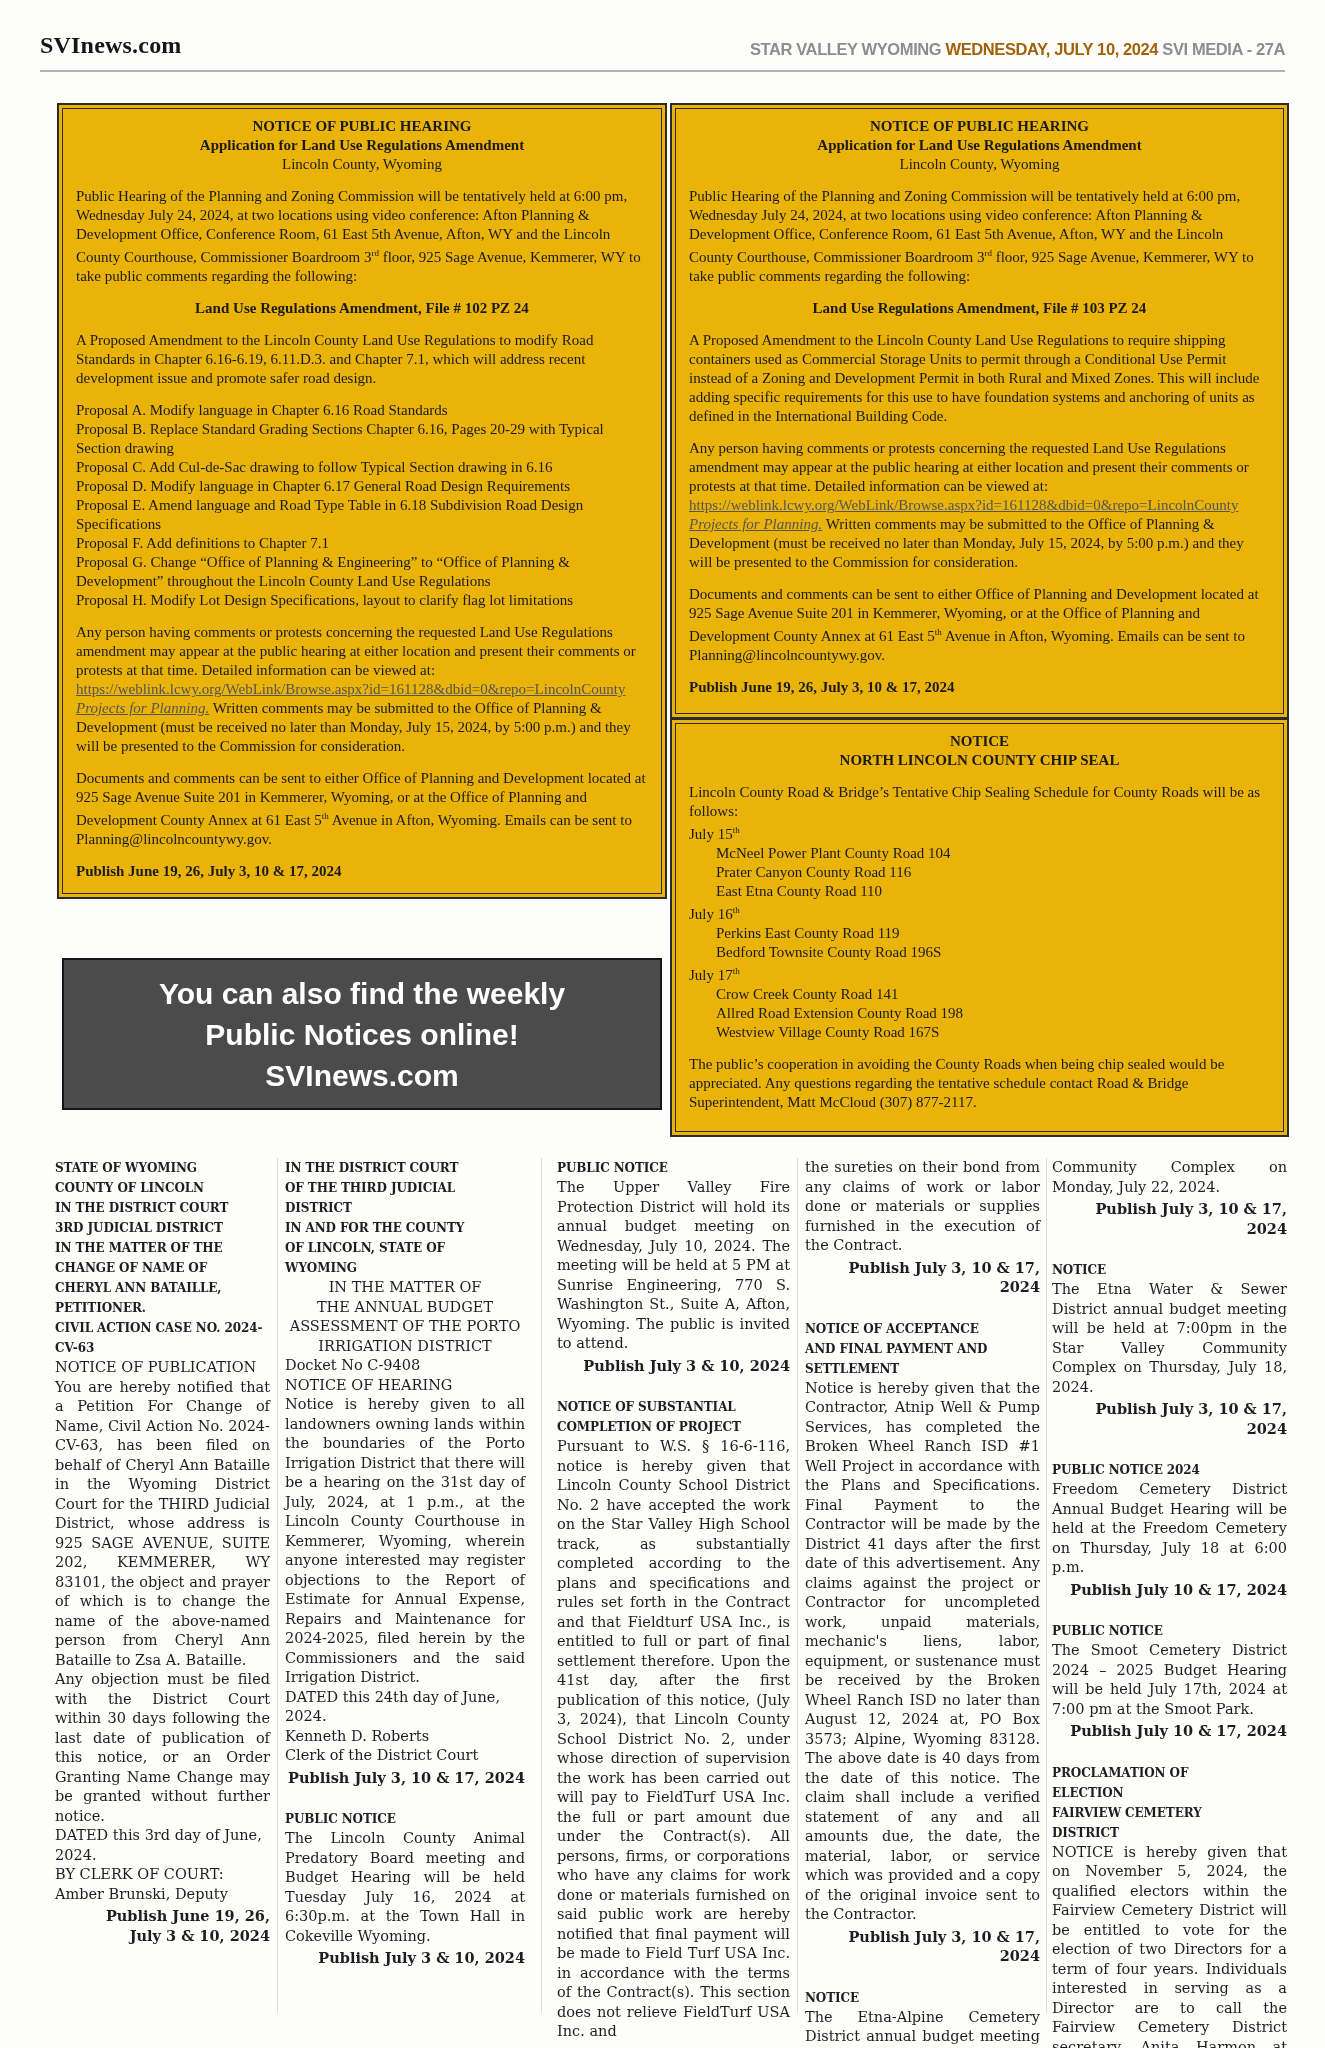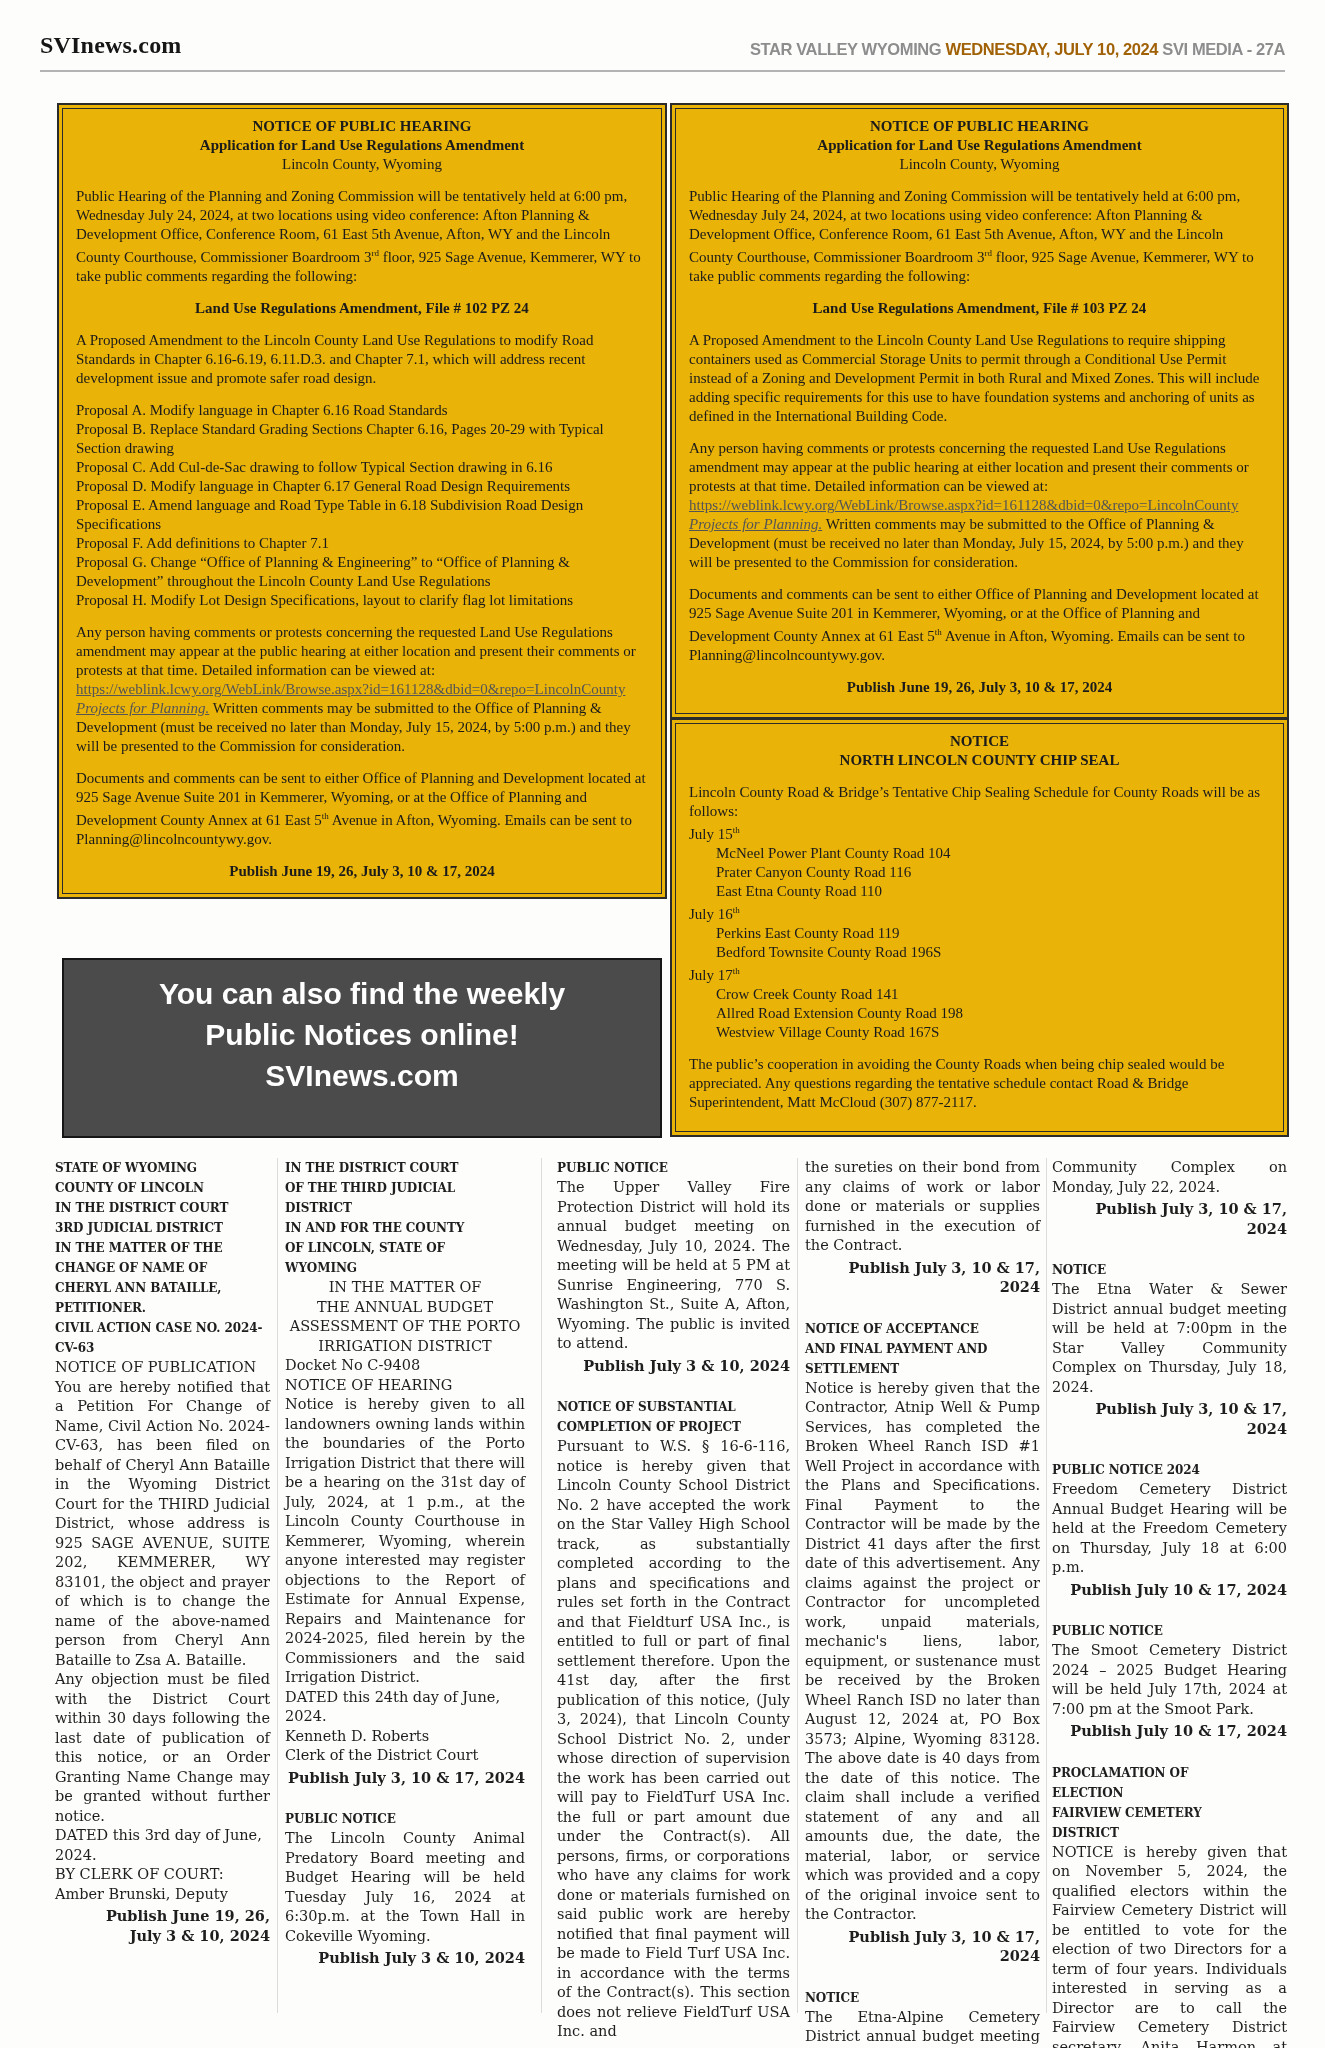--- a/index.html
+++ b/index.html
@@ -16,28 +16,28 @@
   .nbox{position:absolute;border:2px solid #2b2b2b;background:#eab308;}
   .nbox-inner{position:absolute;left:3px;right:3px;top:3px;bottom:3px;border:1px solid #2b2b2b;padding:8px 13px 6px;font-size:15px;line-height:19px;overflow:hidden;}
   .box-102{left:57px;top:103px;width:606px;height:792px;}
   .box-103{left:670px;top:103px;width:615px;height:612px;}
   .box-chip{left:670px;top:718px;width:615px;height:415px;}
   .bt{text-align:center;font-weight:bold;}
   .bc{text-align:center;}
   .para{margin:13px 0 0;}
   .file-h{text-align:center;font-weight:bold;margin-top:13px;}
   .plist{margin-top:13px;}
-  .publish{font-weight:bold;text-align:center;margin-top:13px;white-space:pre-line;}
+  .publish{font-weight:bold;text-align:left;margin-top:13px;white-space:pre-line;}
   .chip-road{padding-left:27px;}
   .sup{vertical-align:super;font-size:.6em;}
   .link,.linki{color:#555;text-decoration:underline;}
   .linki{font-style:italic;}
 
   
-  .adbox{position:absolute;left:62px;top:958px;width:600px;height:180px;box-sizing:border-box;background:#4b4b4b;border:2px solid #161616;text-align:center;color:#fff;font-family:"Liberation Sans",sans-serif;font-weight:bold;font-size:30px;line-height:41px;padding-top:13px;}
+  .adbox{position:absolute;left:62px;top:958px;width:600px;height:152px;box-sizing:border-box;background:#4b4b4b;border:2px solid #161616;text-align:center;color:#fff;font-family:"Liberation Sans",sans-serif;font-weight:bold;font-size:30px;line-height:41px;padding-top:13px;}
 
   
   .cols{position:absolute;top:1158px;left:0;width:1325px;font-family:"DejaVu Serif",serif;font-size:14.5px;line-height:19.5px;color:#1e1e1e;}
   .col{position:absolute;top:0;}
   .col1{left:55px;width:215px;}
   .col2{left:285px;width:240px;}
   .col3{left:557px;width:233px;}
   .col4{left:805px;width:235px;}
   .col5{left:1052px;width:235px;}
   .chead{font-weight:bold;text-align:left;white-space:pre-line;font-size:12px;line-height:20px;letter-spacing:-.1px;}

